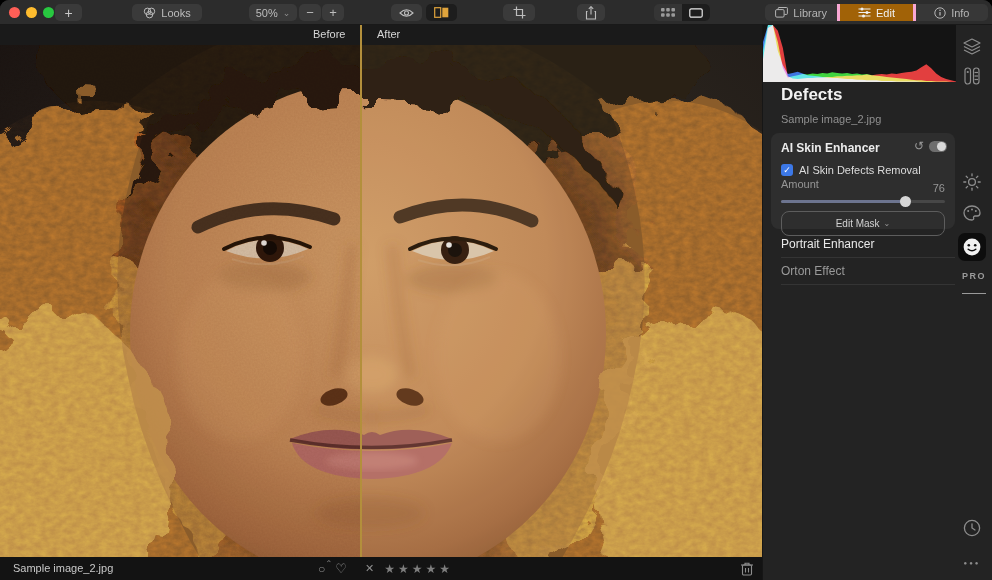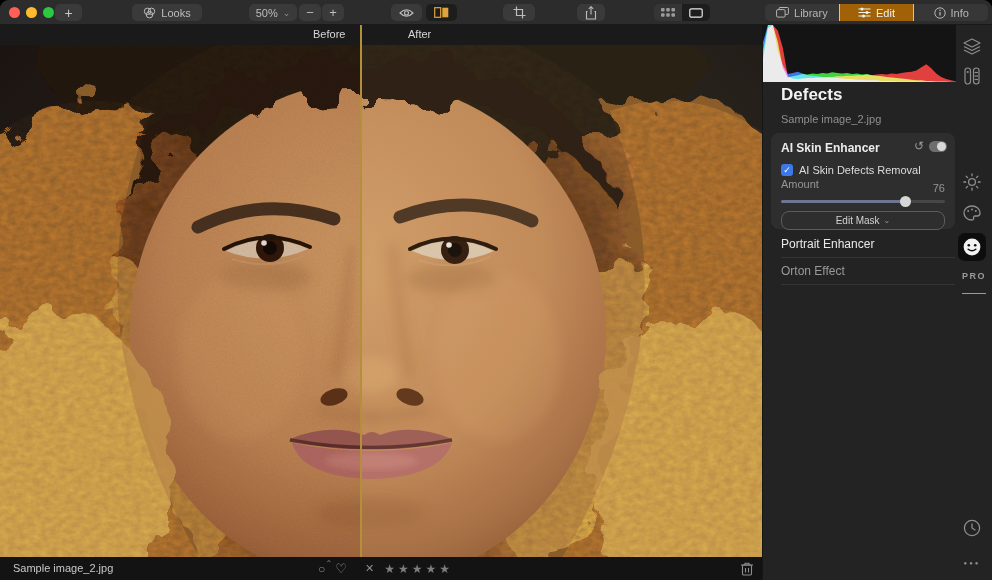--- a/index.html
+++ b/index.html
@@ -22,29 +22,29 @@
   .minus-btn{left:299px;width:22px;font-size:13px;}
   .plus2-btn{left:322px;width:22px;font-size:13px;}
   .eye-btn{left:391px;width:31px;}
   .compare-btn{left:426px;width:31px;background:#1d1d1d;}
   .crop-btn{left:503px;width:32px;}
   .share-btn{left:577px;width:28px;}
   .viewseg{position:absolute;left:654px;top:4px;height:17px;display:flex;background:#353535;border-radius:5px;overflow:hidden;}
   .viewseg button{width:28px;height:17px;display:flex;align-items:center;justify-content:center;}
   .viewseg button.sel{background:#1d1d1d;}
   .tabs{position:absolute;left:765px;top:4px;width:223px;height:17px;display:flex;background:#373737;border-radius:5px;overflow:hidden;}
-  .tab{flex:1;display:flex;align-items:center;justify-content:center;gap:5px;font-size:11px;color:#b5b5b5;border-right:1px solid #f9a8d4;}
+  .tab{flex:1;display:flex;align-items:center;justify-content:center;gap:5px;font-size:11px;color:#b5b5b5;border-right:3px solid #f9a8d4;}
   .tab:last-child{border-right:none;}
   .tab.sel{background:#a16207;color:#f0f0f0;}
 
   
   .canvas{position:absolute;left:0;top:25px;width:762px;height:532px;background:#151312;}
   .compare-strip{position:absolute;left:0;top:0;width:762px;height:20px;background:#1a1a1a;z-index:5;}
   .compare-strip span{position:absolute;top:3px;font-size:11px;color:#d6d6d6;}
-  .before{left:313px;} .after{left:377px;margin-left:31px;}
+  .before{left:313px;} .after{left:377px;}
   .photo{position:absolute;left:0;top:20px;width:762px;height:512px;}
   .divider{position:absolute;left:360px;top:0;width:2px;height:532px;background:linear-gradient(90deg,#8d6d24,#d9b253,#8d6d24);z-index:6;cursor:ew-resize;}
 
   
   .bottombar{position:absolute;left:0;top:557px;width:762px;height:23px;background:#131313;z-index:10;}
   .fname{position:absolute;left:13px;top:5px;font-size:11px;color:#c9c9c9;}
   .rate-group{position:absolute;left:318px;top:4px;display:flex;align-items:center;gap:10px;color:#8e8e8e;font-size:13px;}
   .circ{position:relative;font-size:12px;}
   .circ .caret{position:absolute;top:-3px;right:-7px;font-size:8px;color:#8e8e8e;}
   .rate-x{font-size:11px;margin-left:8px;}
@@ -63,21 +63,21 @@
   .toggle{position:absolute;right:8px;top:8px;width:18px;height:11px;background:#6e6e6e;border-radius:6px;}
   .toggle .knob{position:absolute;right:1px;top:1px;width:9px;height:9px;background:#d9d9d9;border-radius:50%;}
   .cbx{position:absolute;left:10px;top:31px;width:12px;height:12px;background:#3c78e7;border-radius:3px;color:#fff;
        font-size:9px;line-height:12px;text-align:center;}
   .cbx-label{position:absolute;left:28px;top:31px;font-size:11px;color:#dcdcdc;}
   .amt-label{position:absolute;left:10px;top:45px;font-size:11px;color:#969696;}
   .amt-value{position:absolute;right:10px;top:49px;font-size:11px;color:#969696;}
   .slider{position:absolute;left:10px;top:67px;width:164px;height:3px;background:#474747;border-radius:2px;}
   .slider .fill{position:absolute;left:0;top:0;height:3px;background:#6d7590;border-radius:2px;}
   .slider .handle{position:absolute;top:-4px;width:11px;height:11px;margin-left:-6px;background:#d6d6d6;border-radius:50%;}
-  .editmask{position:absolute;left:10px;top:78px;width:164px;height:19px;border:1px solid #5d5d5d;border-radius:8px;
+  .editmask{position:absolute;left:10px;top:78px;width:164px;height:25px;border:1px solid #5d5d5d;border-radius:8px;
             color:#d2d2d2;font-size:10px;display:flex;align-items:center;justify-content:center;gap:4px;}
   .editmask .chev2{font-size:8px;color:#9a9a9a;}
   .sb-list{position:absolute;left:18px;top:206px;width:174px;}
   .sb-item{height:27px;line-height:27px;font-size:12px;color:#9a9a9a;border-bottom:1px solid #343434;cursor:pointer;}
   .sb-item.bright{color:#e9e9e9;}
 
   
   .rail{position:absolute;left:952px;top:25px;width:40px;height:555px;z-index:20;}
   .ricon{position:absolute;left:9px;width:22px;height:22px;display:flex;align-items:center;justify-content:center;color:#8d8d8d;}
   .ricon.sel{left:6px;width:28px;height:28px;background:#0d0d0d;border-radius:7px;}

